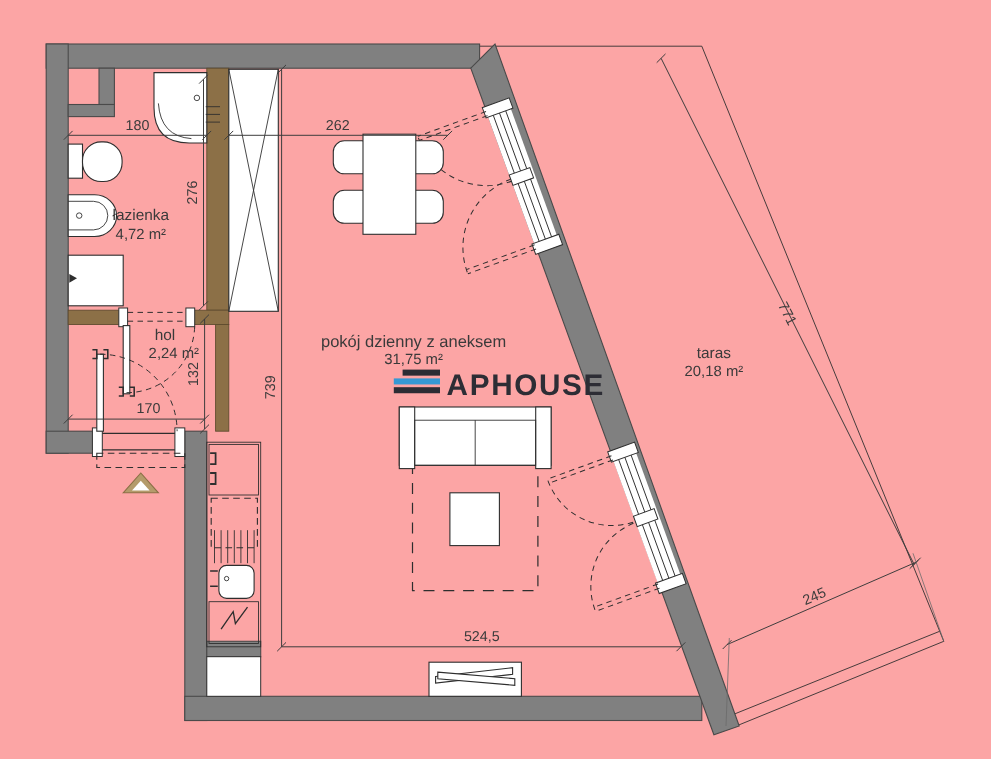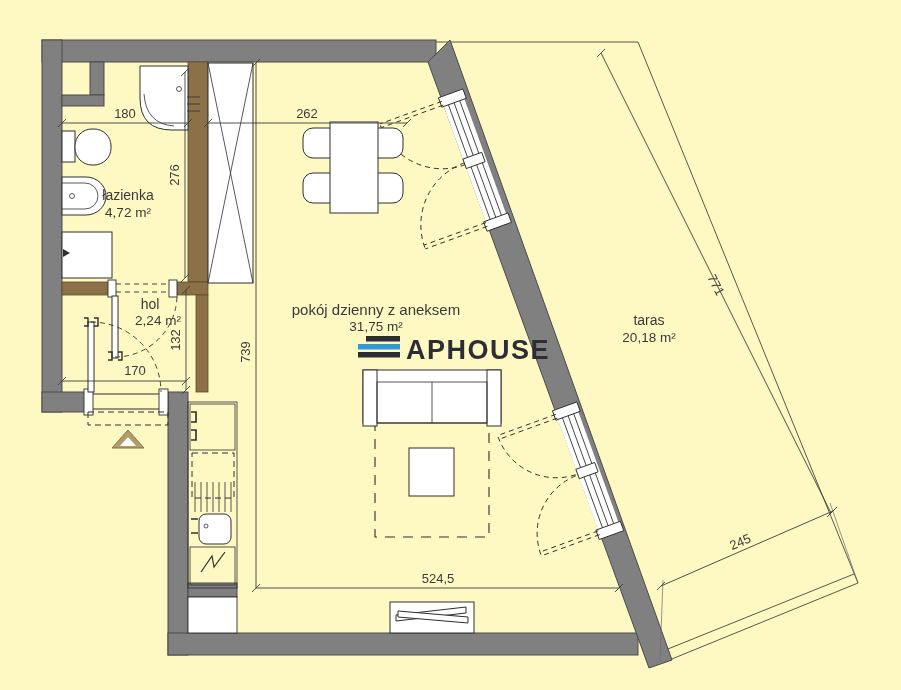--- a/index.html
+++ b/index.html
@@ -1,16 +1,16 @@
 <!DOCTYPE html>
 <html><head>
 <meta charset="utf-8">
 <style>
   html,body{margin:0;padding:0;background:#ffffff;}
-  .plan-wrap{position:relative;width:901px;height:690px;background:#fef9c3;overflow:hidden;
+  .plan-wrap{position:relative;width:901px;height:690px;background:#fca5a5;overflow:hidden;
              font-family:"Liberation Sans",sans-serif;}
   svg{display:block;}
   svg text{font-family:"Liberation Sans",sans-serif;fill:#3a3a3a;}
   .room-name{font-size:14px;}
   .room-area{font-size:13.5px;}
   .room-name-big{font-size:15px;}
   .dim{font-size:13px;fill:#3c3c3c;}
   .logo-text{font-size:27px;font-weight:700;letter-spacing:1.5px;fill:#2d2d35;}
   .wall{fill:#808080;stroke:#4a4a4a;stroke-width:1;}
   .brown{fill:#8c7047;stroke:#5f4b2e;stroke-width:0.8;}

